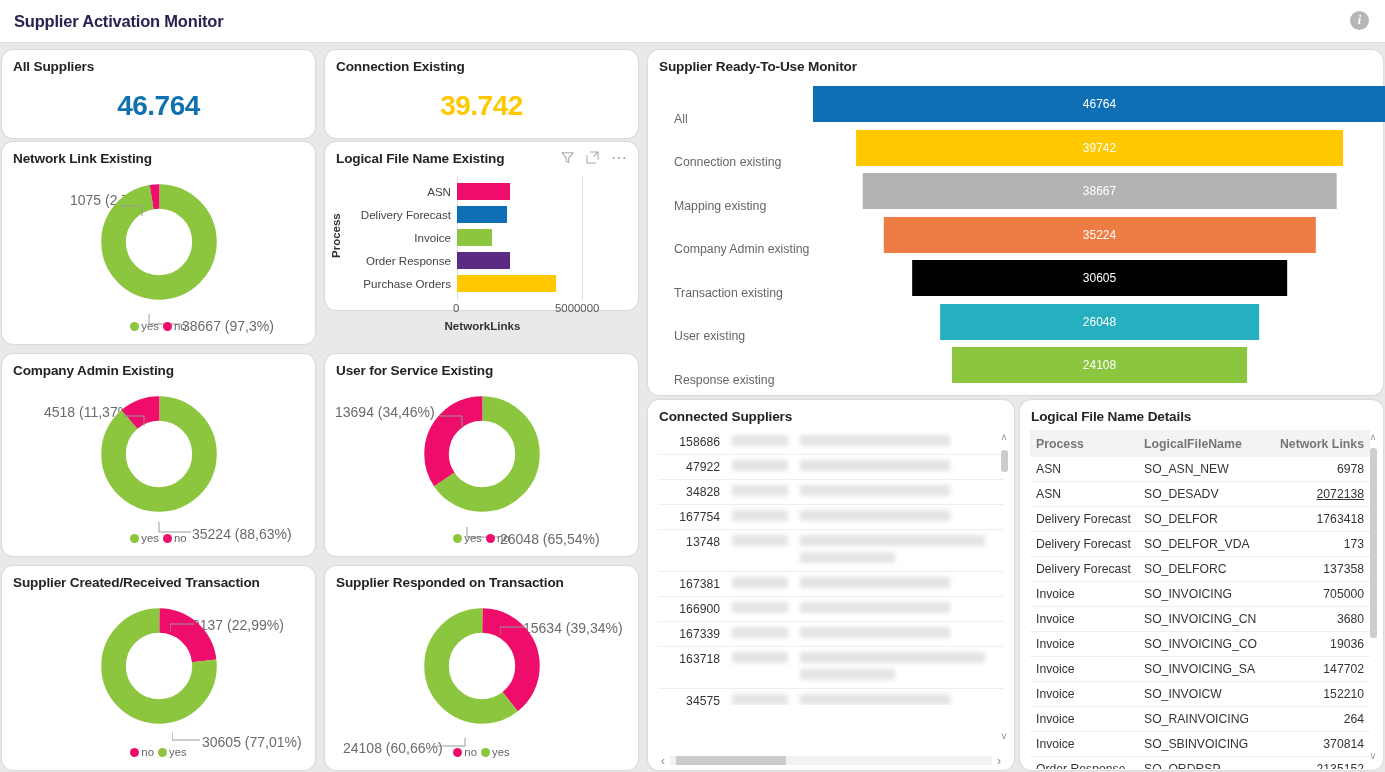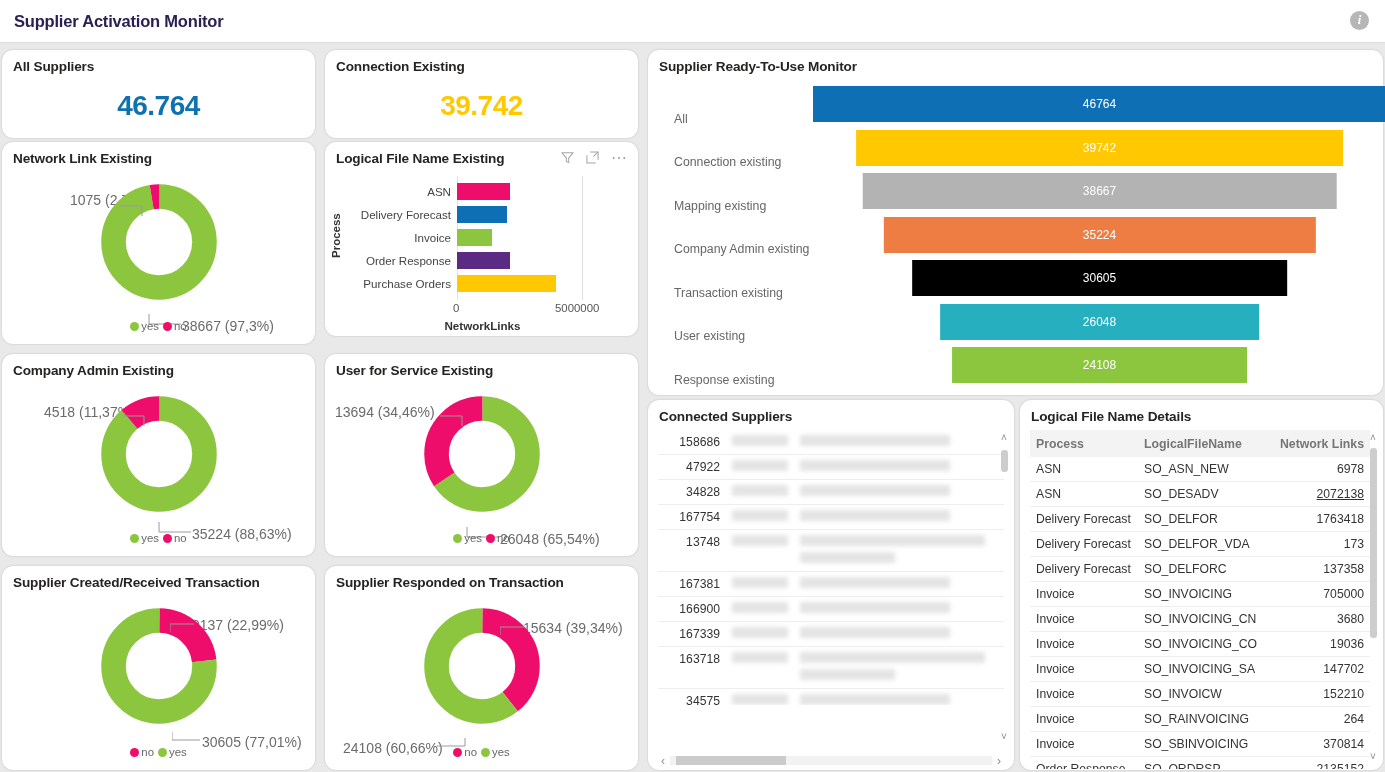--- a/index.html
+++ b/index.html
@@ -167,21 +167,21 @@
           <span class="legend-txt">yes</span>
         </div>
         <div class="legend-item">
           <span class="legend-dot" style="background:#EE0D6B"></span>
           <span class="legend-txt">no</span>
         </div>
       </div>
     </div>
   </div>
 
-  <div class="card" style="left:325px;top:142px;width:313px;height:194px;">
+  <div class="card" style="left:325px;top:142px;width:313px;height:168px;">
     <div class="card-title">Logical File Name Existing</div>
     <div class="chart-icons">
       <span>
         <svg width="13" height="13" viewBox="0 0 14 14">
             <path d="M1 2 H13 L8.3 7.4 V12.5 L5.7 11 V7.4 Z" fill="none" stroke="#a6a6a6" stroke-width="1.1" stroke-linejoin="round"></path>
           </svg>
       </span>
       <span>
         <svg width="13" height="13" viewBox="0 0 14 14">
           <path d="M1 4.5 V13 H10.5" fill="none" stroke="#a6a6a6" stroke-width="1.1"></path>

